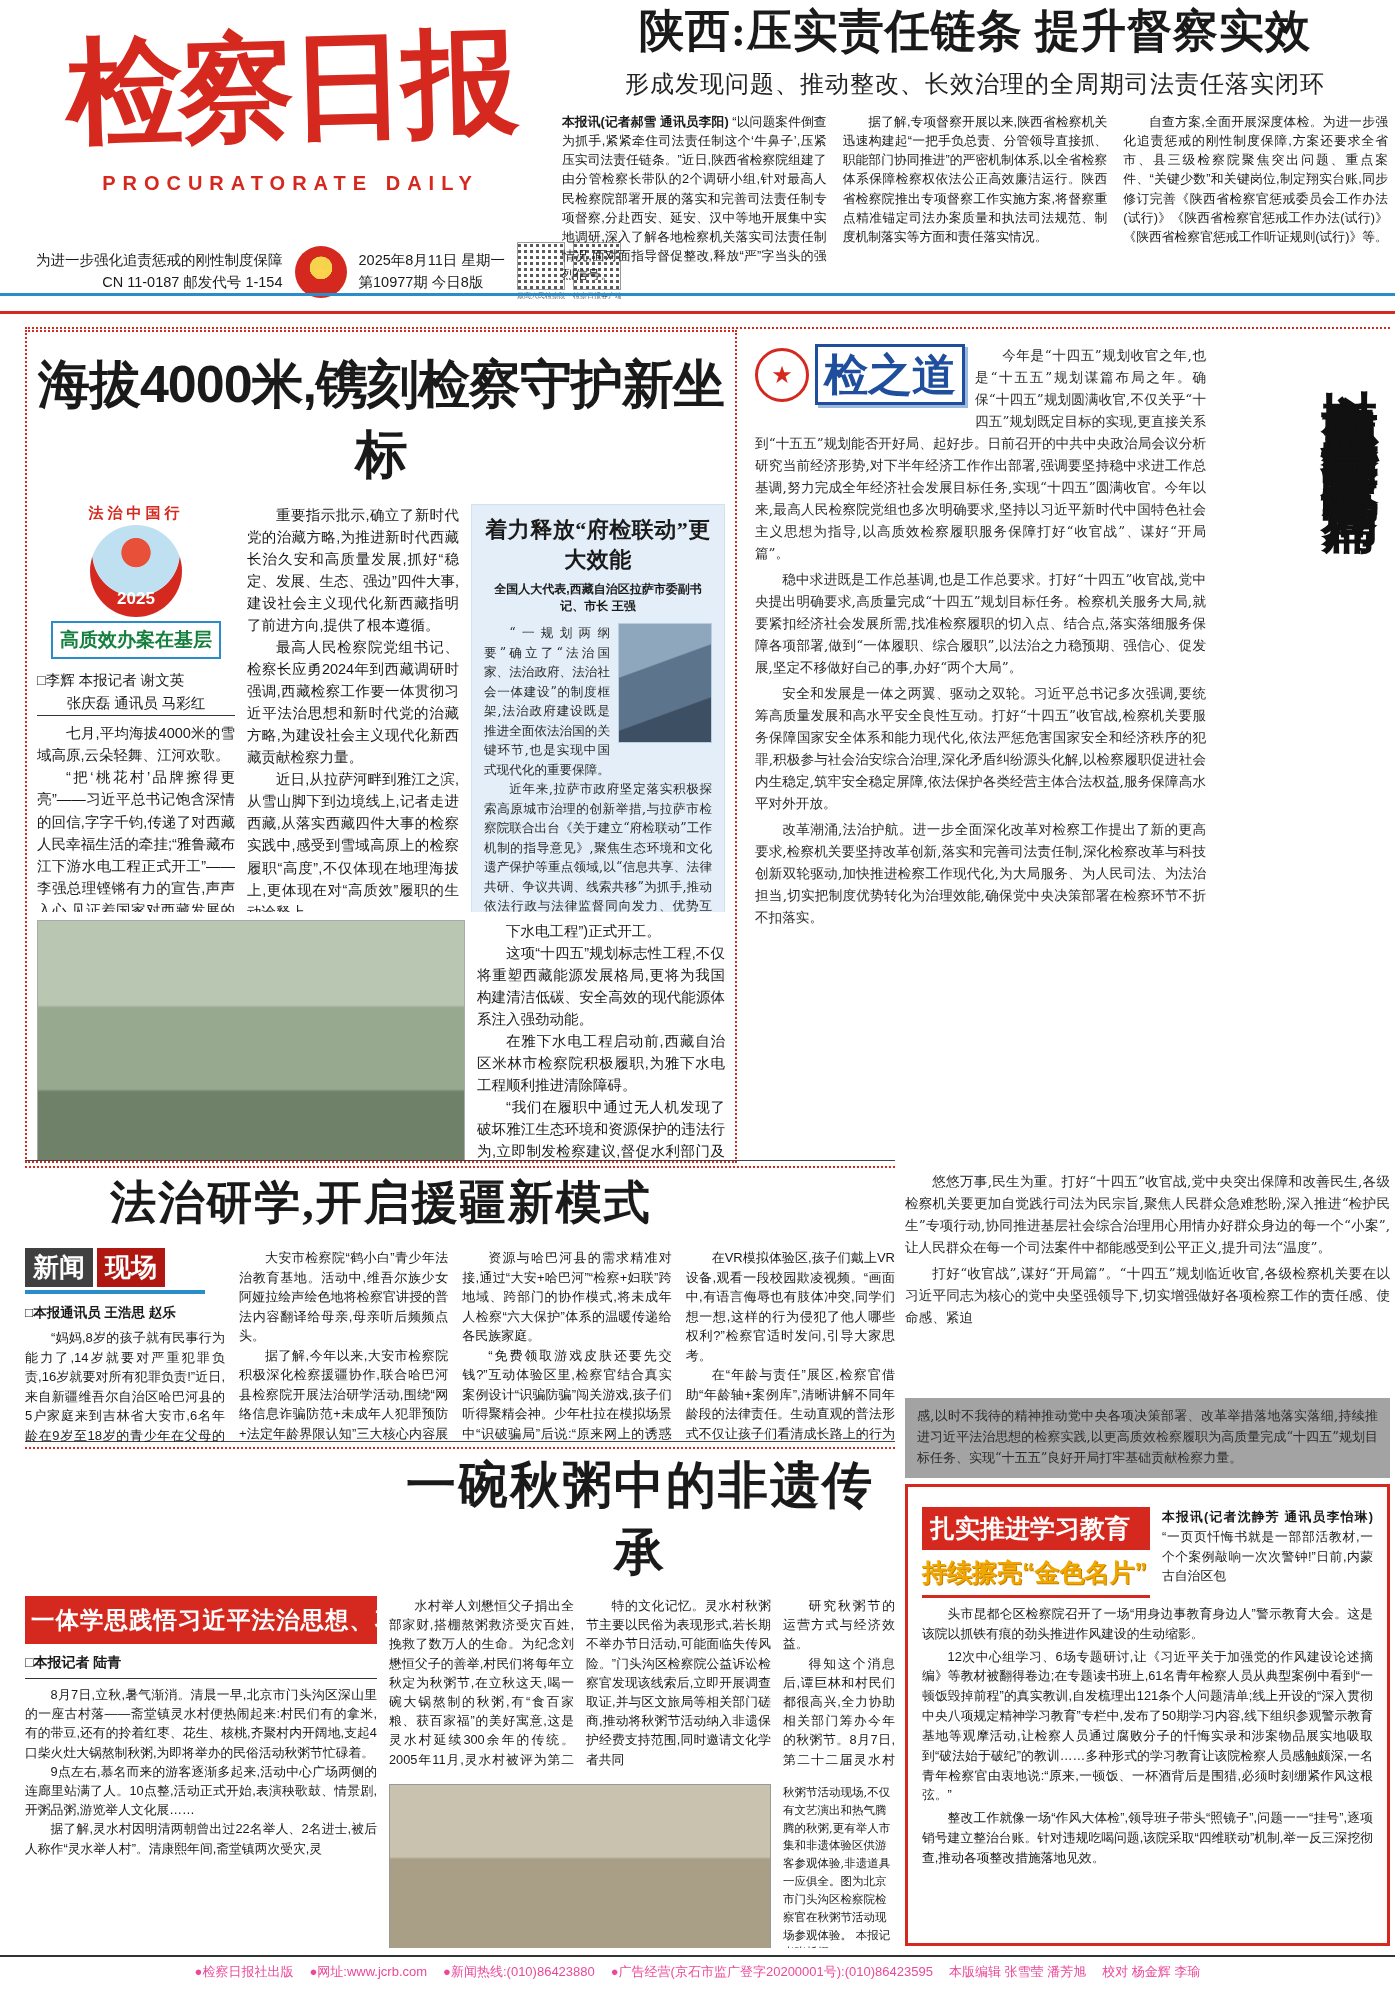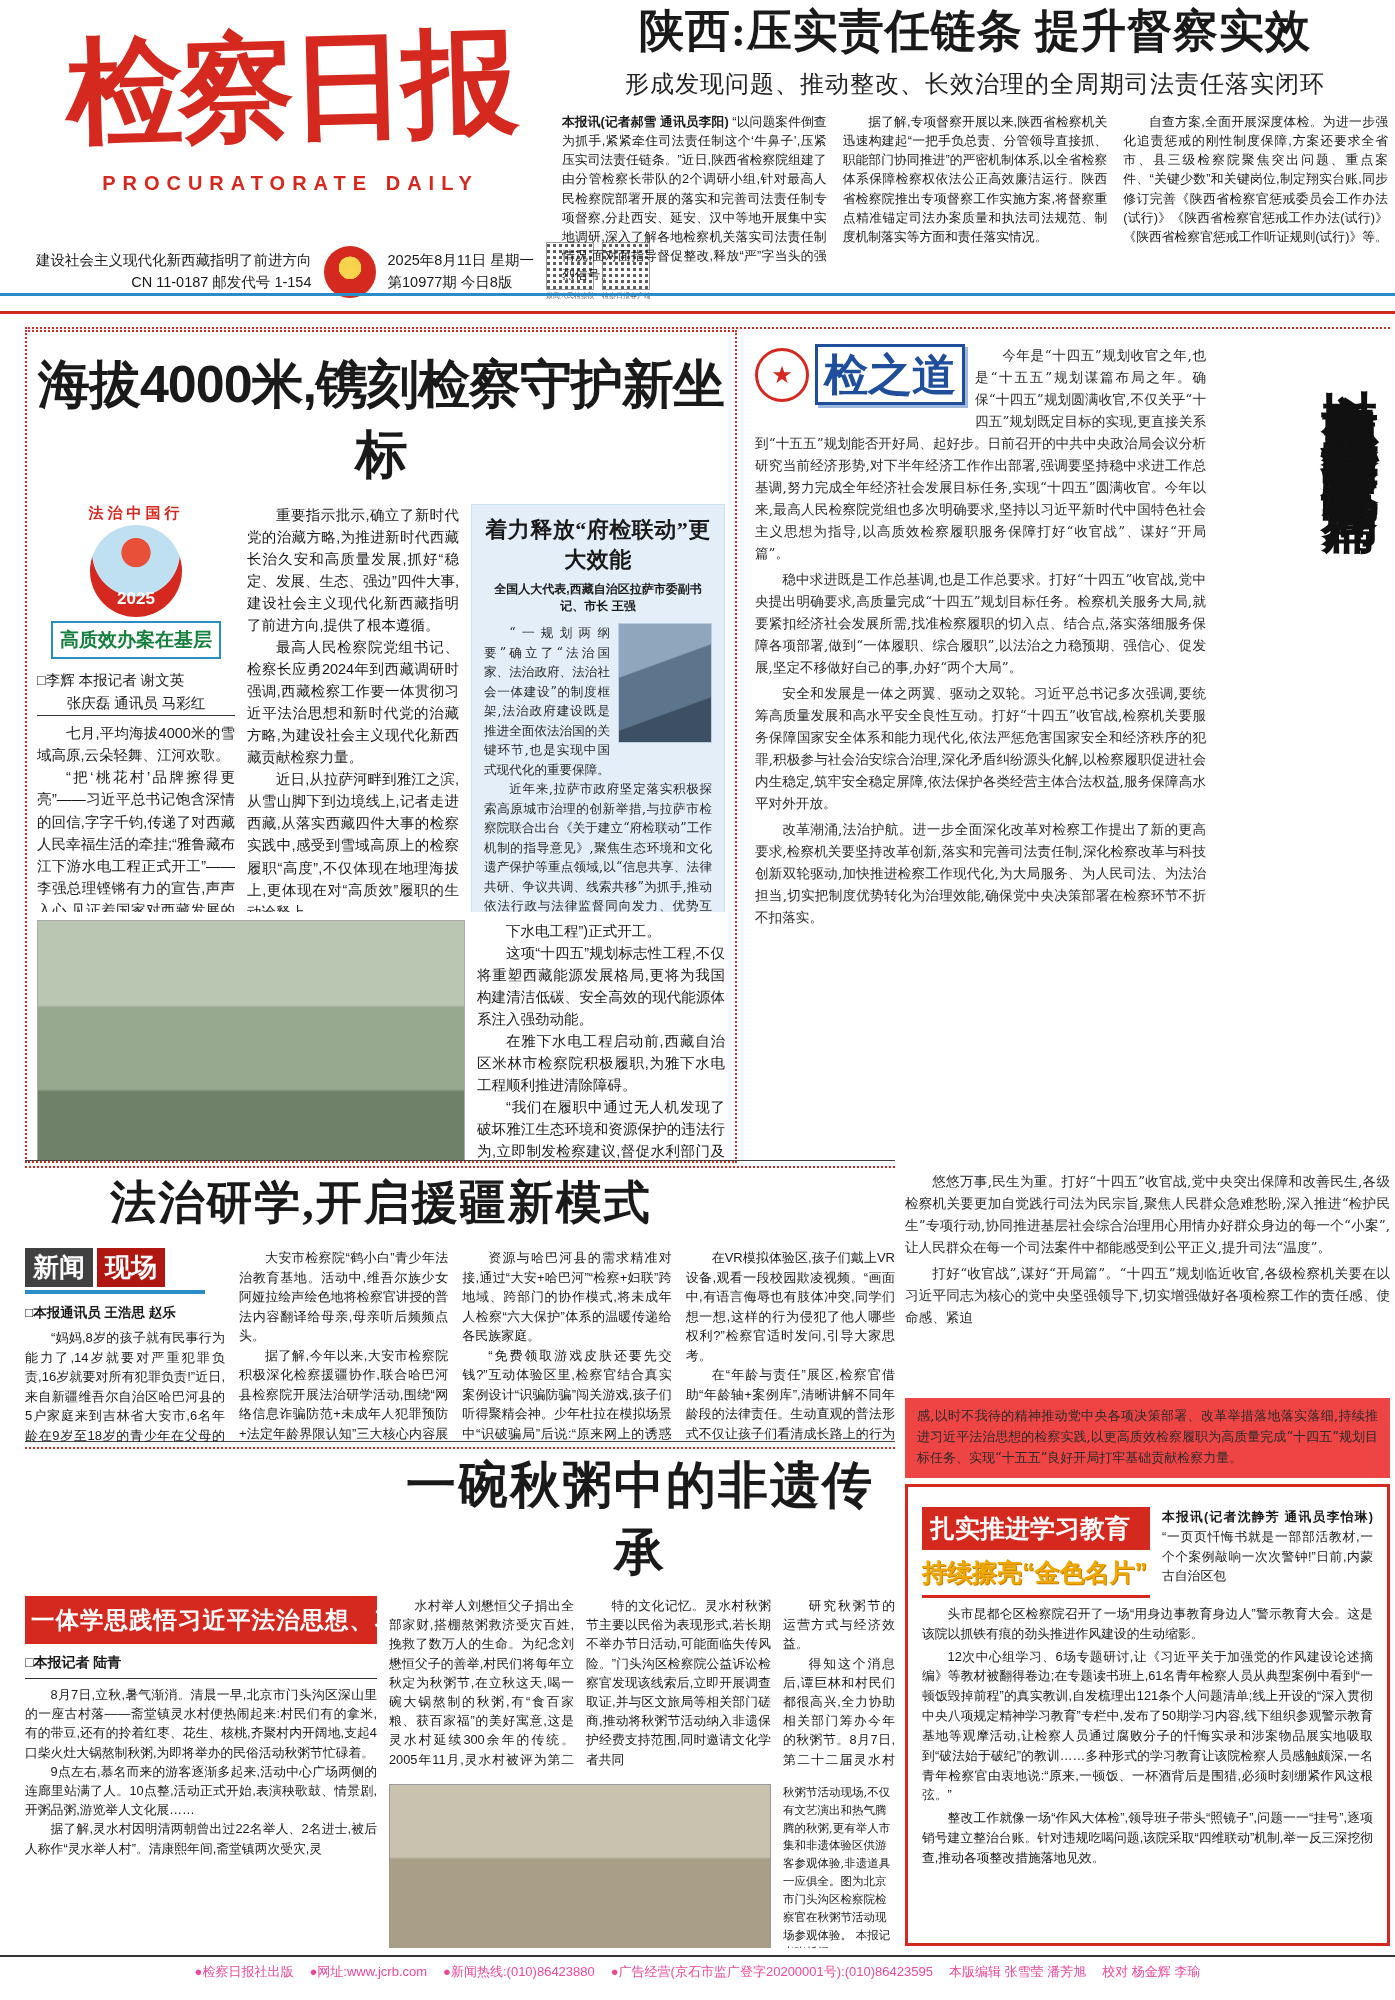--- a/index.html
+++ b/index.html
@@ -76,21 +76,21 @@
   .jzd-logo{float:left;display:flex;align-items:center;gap:6px;margin:0 10px 6px 0;}
   .jzd-emblem{width:54px;height:54px;border-radius:50%;border:3px solid #d5281e;box-sizing:border-box;
         background:#fff;color:#d5281e;display:flex;align-items:center;justify-content:center;font-size:24px;}
   .jzd-word{font-size:44px;font-weight:900;color:#1f4e9c;font-family:"DejaVu Serif",serif;
         border:3px solid #1f4e9c;padding:0 6px;line-height:1.25;background:#fff;box-shadow:3px 3px 0 #9db7dd;}
   .jzd-main .kai p{margin:0 0 4px;text-indent:2em;font-size:13.6px;line-height:1.62;text-align:justify;}
   .jzd-vert{width:168px;writing-mode:vertical-rl;font-family:"Liberation Sans","DejaVu Sans",sans-serif;
         font-size:57px;font-weight:900;line-height:1.38;letter-spacing:5px;padding-top:14px;box-sizing:border-box;color:#111;}
   .jzd-cont{position:absolute;left:905px;top:1170px;width:485px;height:225px;overflow:hidden;}
   .jzd-cont .kai p{margin:0 0 4px;text-indent:2em;font-size:13.6px;line-height:1.62;text-align:justify;}
-  .jzd-end{position:absolute;left:905px;top:1398px;width:485px;height:80px;background:#ef4444;
+  .jzd-end{position:absolute;left:905px;top:1398px;width:485px;height:80px;background:#a3a3a3;
         box-sizing:border-box;padding:8px 12px;overflow:hidden;}
   .jzd-end p{margin:0;font-size:13px;line-height:1.6;text-align:justify;}
 
   
   .research{position:absolute;left:25px;top:1172px;width:870px;height:274px;overflow:hidden;}
   .research-headline{font-family:"Liberation Serif","DejaVu Serif",serif;font-weight:900;font-size:46px;
         text-align:center;letter-spacing:2px;width:712px;}
   .research-row{display:grid;grid-template-columns:200px 1fr 1fr 1fr;gap:14px;margin-top:14px;}
   .news-badge{display:flex;gap:4px;align-items:stretch;width:180px;border-bottom:4px solid #2a8cc9;padding-bottom:3px;}
   .news-badge .b1{background:#404040;color:#fff;font-weight:900;font-size:26px;padding:2px 8px;}
@@ -141,21 +141,21 @@
 
 <div class="page">
 
   <div class="masthead">
     <div class="masthead-title">检察日报</div>
     <div class="masthead-en">PROCURATORATE DAILY</div>
   </div>
 
   <div class="pub-row">
     <div class="pub-org">
-      <div>建设社会主义现代化新西藏指明了前进方向</div>
+      <div>为进一步强化追责惩戒的刚性制度保障</div>
       <div>CN 11-0187 邮发代号 1-154</div>
     </div>
     <div class="emblem">★</div>
     <div class="pub-date">
       <div>2025年8月11日 星期一</div>
       <div>第10977期 今日8版</div>
     </div>
     <div class="qr-wrap">
       <div>
         <div class="qr"></div>

